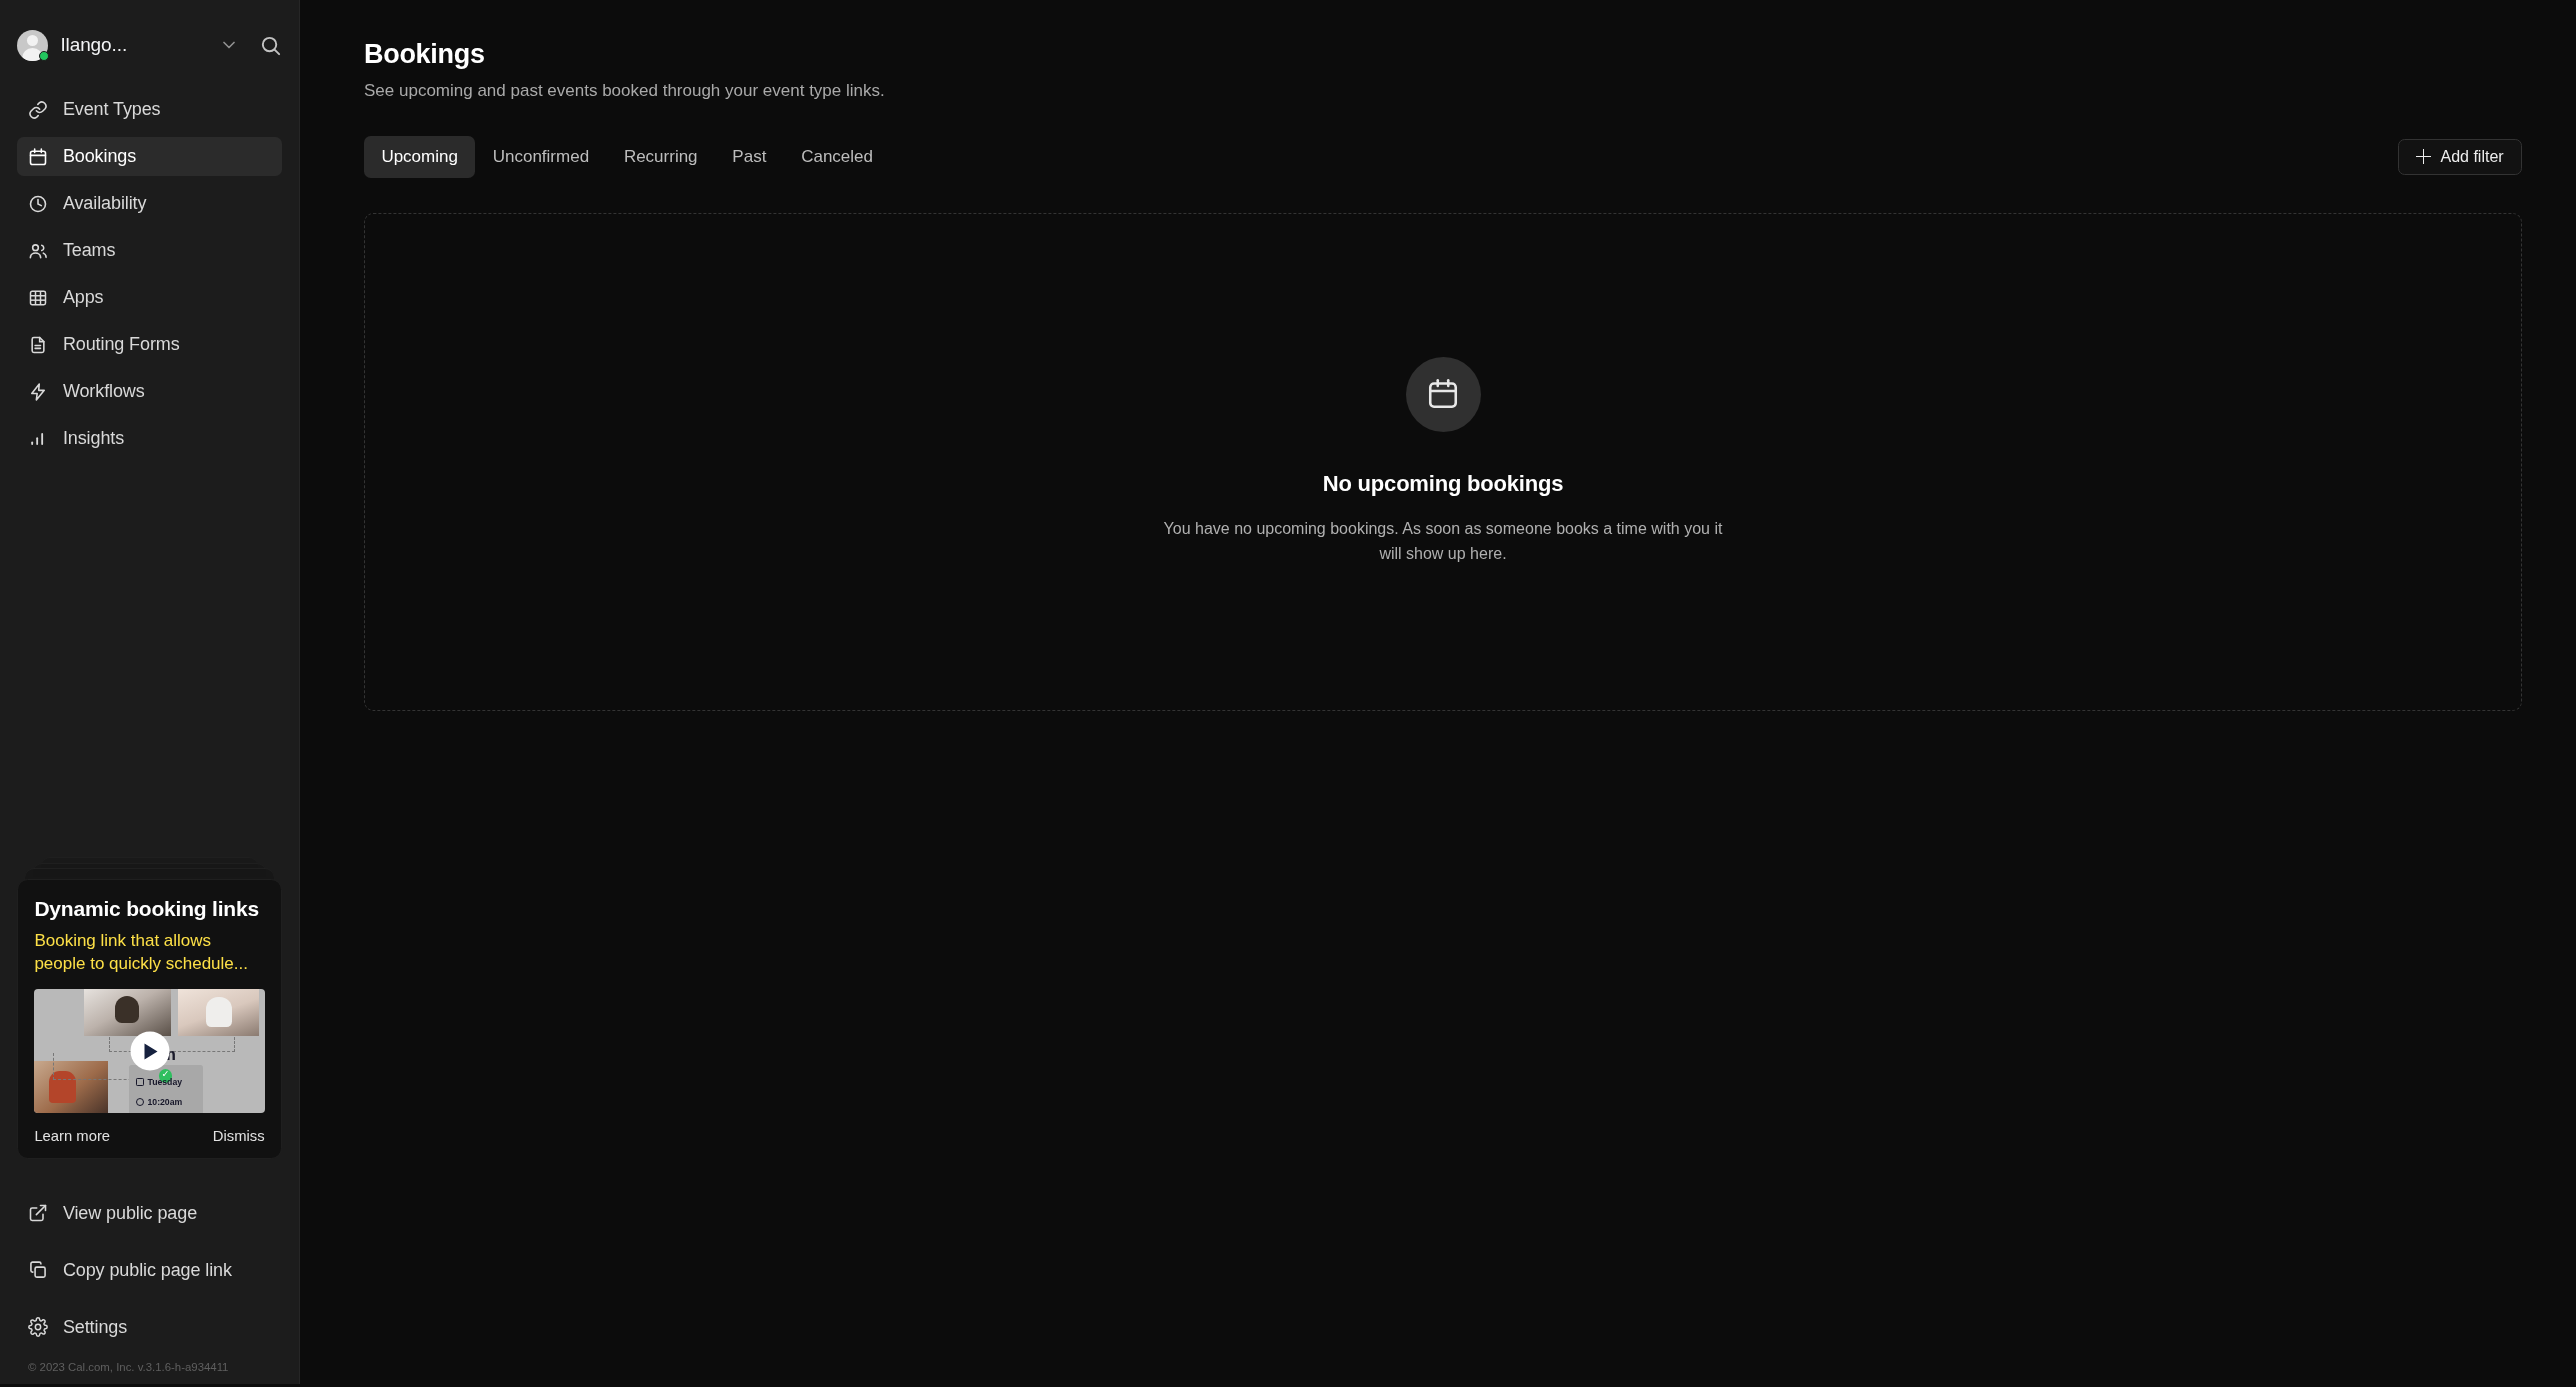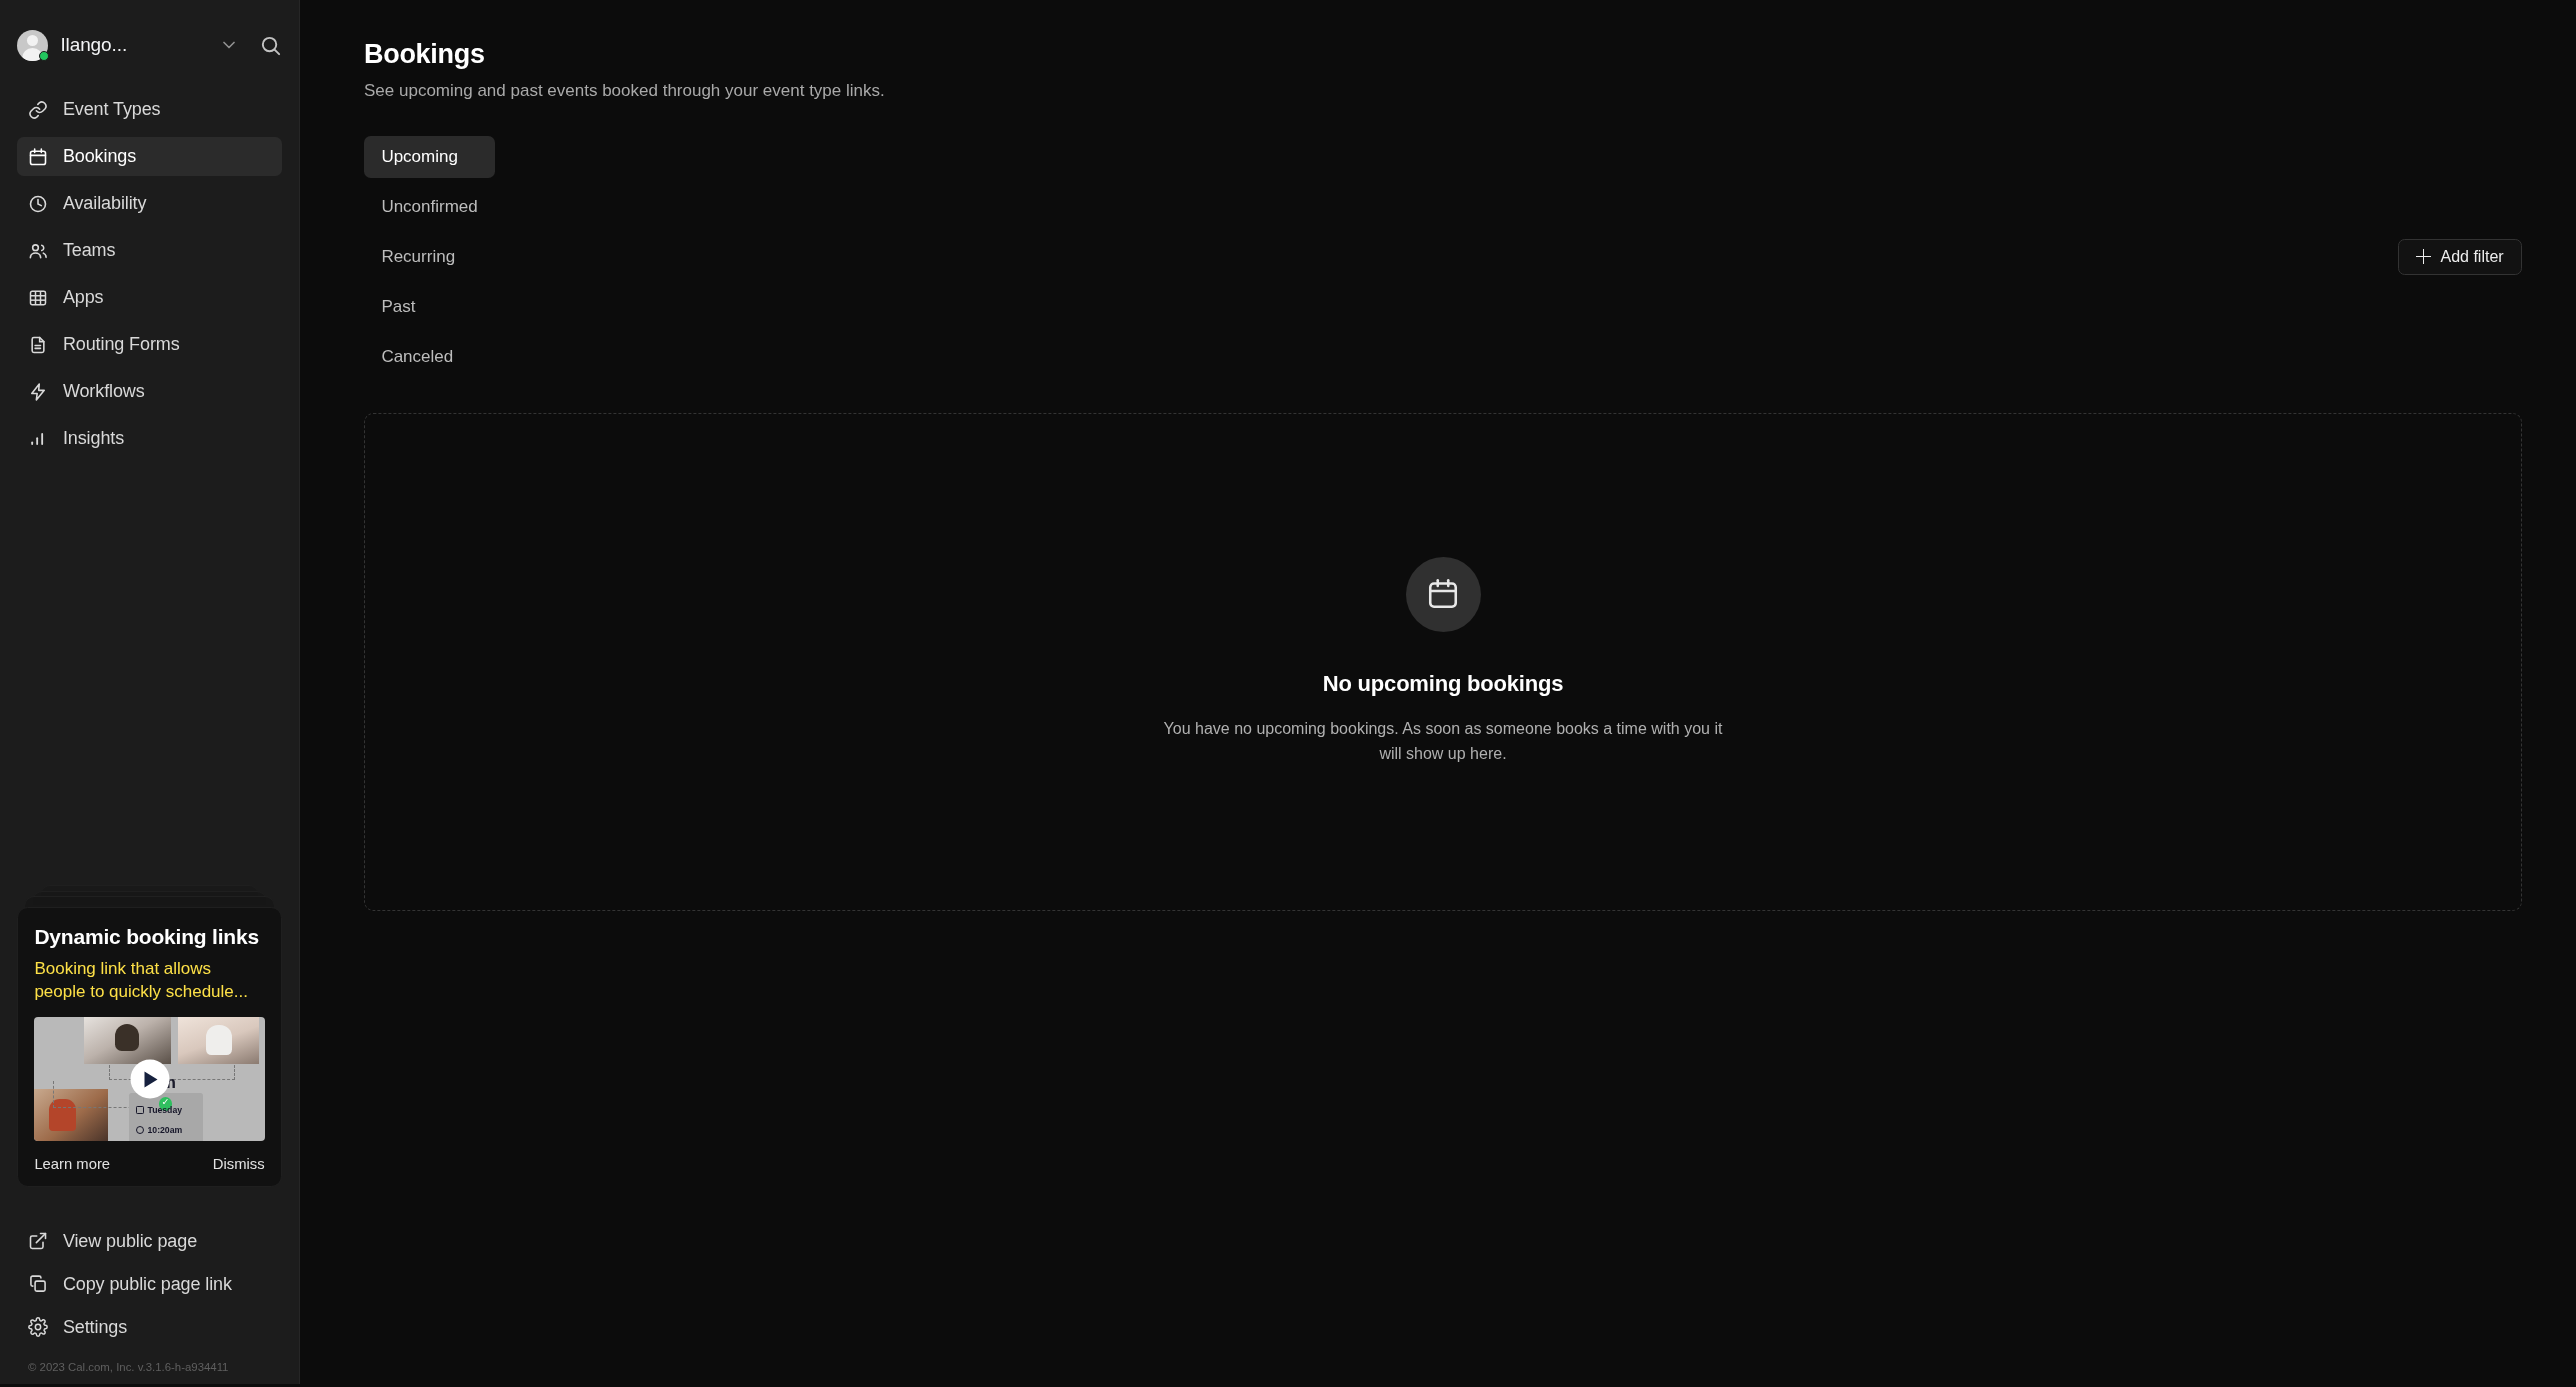--- a/index.html
+++ b/index.html
@@ -108,30 +108,30 @@
     display:flex; align-items:center; justify-content:center;
   }
   .play:after {
     content:""; border-left: 13.4px solid #16213e;
     border-top: 8px solid transparent; border-bottom: 8px solid transparent;
     margin-left: 3.4px;
   }
   .promo-actions { display:flex; justify-content:space-between; margin-top: 14.8px; }
   .promo-actions a { color:#e3e3e3; font-size:14.8px; cursor:pointer; text-decoration:none; }
 
-  .sb-bottom { padding: 0 17.4px 0 17.4px; margin-top: 35px; display:flex; flex-direction:column; gap:4px; }
+  .sb-bottom { padding: 0 17.4px 0 17.4px; margin-top: 35px; display:flex; flex-direction:column; gap:18px; }
   .foot-ver { color:#5f5f5f; font-size:11.4px; padding: 14.8px 0 10.7px 28px; }
 
   
   .main { flex: 1; padding: 39px 54px 0 64px; background:#0c0c0c; min-width:0; }
   .page-title { color:#ffffff; font-size:27px; font-weight:700; letter-spacing:-0.3px; }
   .page-sub { color:#a9a9a9; font-size:17px; margin-top: 10.7px; }
 
   .toolbar { display:flex; align-items:center; margin-top: 35px; }
-  .tabs { display:flex; gap: 8px; flex-direction: column; }
+  .tabs { display:flex; gap: 0; }
   .tab {
     height: 42px; padding: 0 17.4px; border-radius: 6.7px;
     display:flex; align-items:center; color:#bdbdbd; font-size:17px;
     cursor:pointer; white-space:nowrap;
   }
   .tab.active { background:#2b2b2b; color:#ffffff; font-weight:500; }
   .add-filter {
     margin-left:auto; height: 36px; padding: 0 17.4px; border-radius:6.7px;
     border:0.7px solid #333333; background:#121212; color:#ededed;
     font-size:16px; display:flex; align-items:center; gap:9.4px; cursor:pointer;

